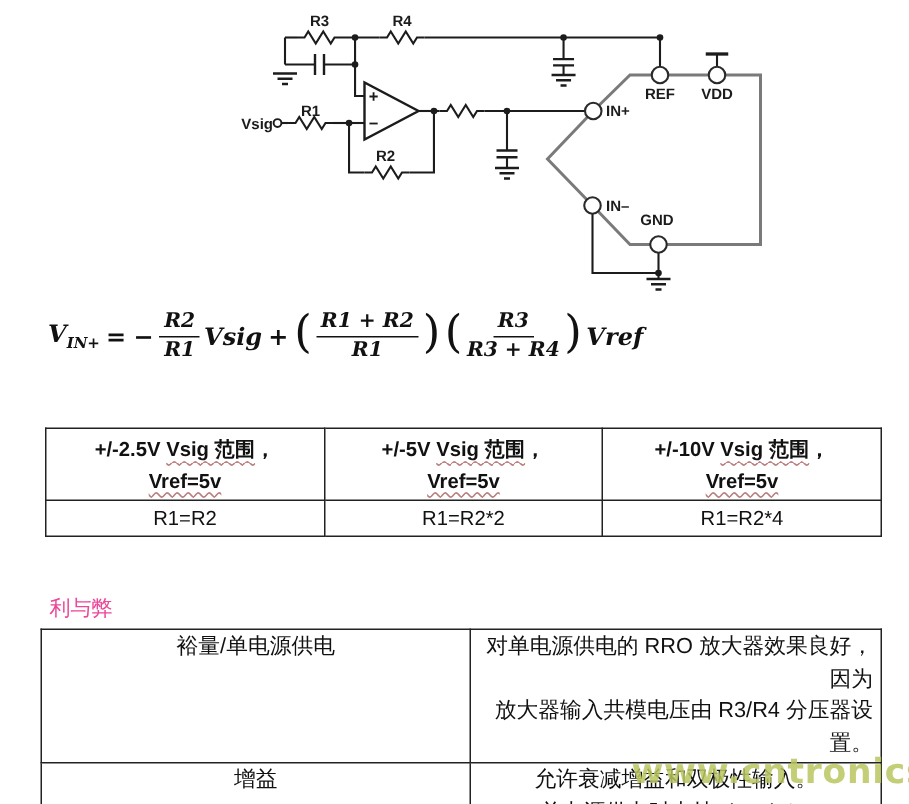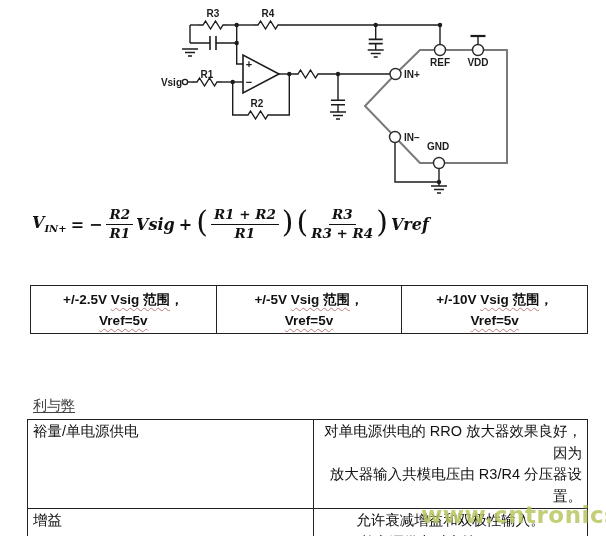--- a/index.html
+++ b/index.html
@@ -38,30 +38,30 @@
   .range-table tr.val td{height:19px;}
   .wavy{
     text-decoration:underline;
     text-decoration-style:wavy;
     text-decoration-color:#b97d7d;
     text-decoration-thickness:1px;
     text-underline-offset:3px;
   }
   
   .pros-title{
-    position:absolute;left:33px;top:397px;font-size:14px;color:#404040;
-    text-decoration:underline;text-underline-offset:2px;
+    position:absolute;left:33px;top:397px;font-size:14px;color:#ec4899;
+    text-underline-offset:2px;
   }
   .pros-table{
     position:absolute;left:27px;top:419px;width:560px;
     border-collapse:collapse;table-layout:fixed;
     font-size:14.5px;color:#111;
   }
   .pros-table td{border:1px solid #222;vertical-align:top;padding:1px 5px;line-height:21.5px;}
-  .pros-table td.label-cell{text-align:left;}
+  .pros-table td.label-cell{text-align:center;}
   .pros-table tr:nth-child(1) td{height:44px;}
   .pros-table tr:nth-child(2) td{height:41px;}
   .pros-table tr:nth-child(3) td{height:19px;}
   .desc-left{text-align:right;}
   .desc-center{text-align:center;}
   
   .watermark{
     position:absolute;left:421px;top:502px;
     font-family:"DejaVu Sans","Liberation Sans",sans-serif;
     font-size:23px;font-weight:bold;letter-spacing:0.5px;
@@ -194,20 +194,25 @@
     </td>
     <td>
       <span>+/-5V </span><span class="wavy">Vsig 范围</span><span>，</span><br>
       <span class="wavy">Vref=5v</span>
     </td>
     <td>
       <span>+/-10V </span><span class="wavy">Vsig 范围</span><span>，</span><br>
       <span class="wavy">Vref=5v</span>
     </td>
   </tr>
+  <tr class="val">
+    <td>R1=R2</td>
+    <td>R1=R2*2</td>
+    <td>R1=R2*4</td>
+  </tr>
 </tbody>
   </table>
 
 <div class="pros-title">利与弊</div>
 
 <table class="pros-table">
   <colgroup>
       <col style="width:286px">
       <col style="width:274px">
     </colgroup>

